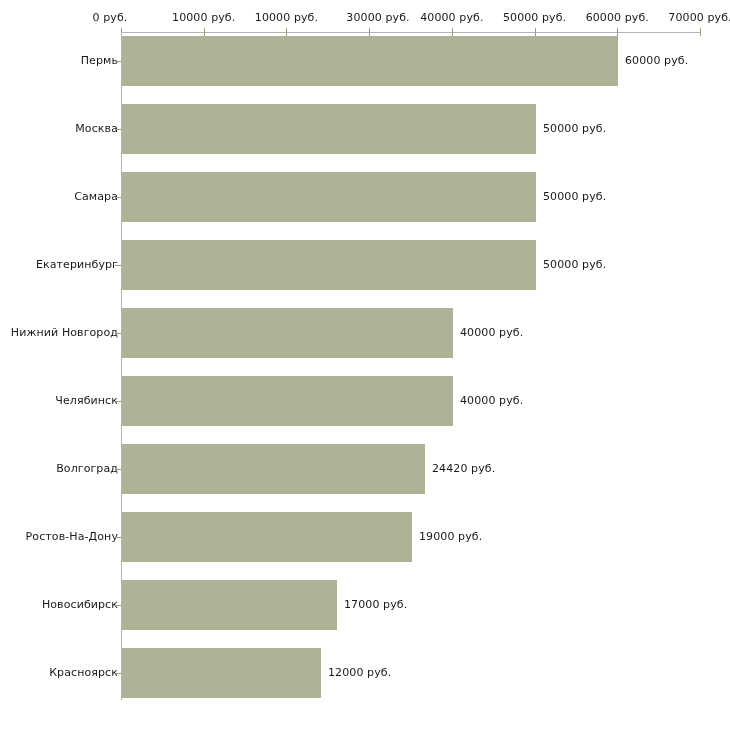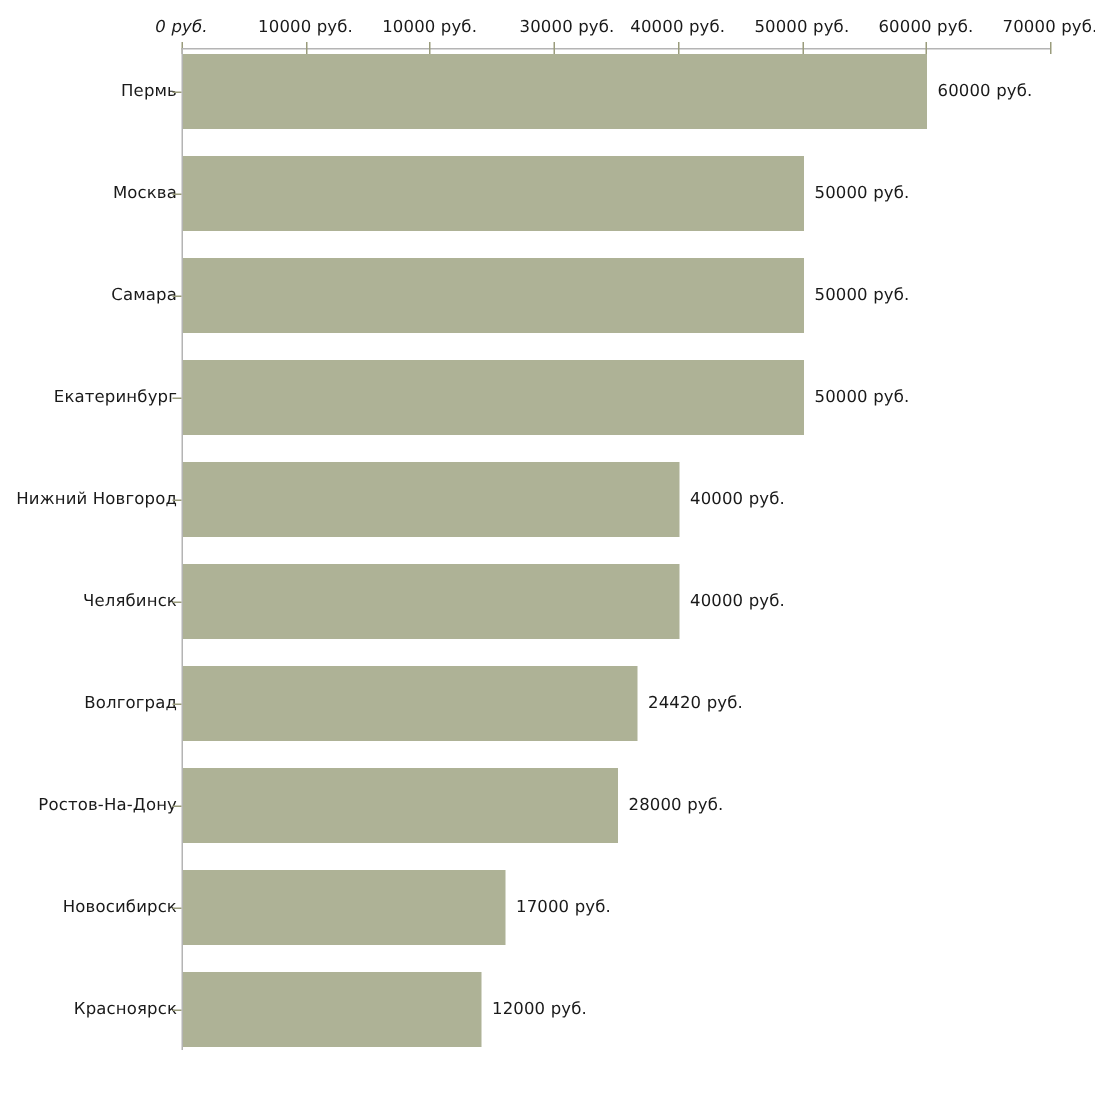--- a/index.html
+++ b/index.html
@@ -113,21 +113,21 @@
 </style>
 </head>
 <body>
 
 <div id="chart-root">
 
   <div id="axis-top">
     <div class="axis-line"></div>
     <div id="x-ticks">
         <div class="axis-tick" style="left: 121px;"></div>
-        <div class="axis-tick-label" style="left: 121px; font-style: italic;">0 руб.</div>
+        <div class="axis-tick-label" style="left: 110px;">0 руб.</div>
         <div class="axis-tick" style="left: 203.714px;"></div>
         <div class="axis-tick-label" style="left: 203.714px;">10000 руб.</div>
         <div class="axis-tick" style="left: 286.429px;"></div>
         <div class="axis-tick-label" style="left: 286.429px;">10000 руб.</div>
         <div class="axis-tick" style="left: 369.143px;"></div>
         <div class="axis-tick-label" style="left: 378px;">30000 руб.</div>
         <div class="axis-tick" style="left: 451.857px;"></div>
         <div class="axis-tick-label" style="left: 451.857px;">40000 руб.</div>
         <div class="axis-tick" style="left: 534.571px;"></div>
         <div class="axis-tick-label" style="left: 534.571px;">50000 руб.</div>
@@ -178,21 +178,21 @@
         <div class="y-tick" style="top: 25px; left: 115px;"></div>
       </div>
       <div class="bar-row" style="top: 444px; height: 50px;">
         <div class="bar-rect" style="width: 303px; height: 50px; background: rgb(174, 178, 150);"></div>
         <div class="bar-value-label" style="left: 432px; top: 19px;">24420 руб.</div>
         <div class="cat-label" style="top: 19px;">Волгоград</div>
         <div class="y-tick" style="top: 25px; left: 115px;"></div>
       </div>
       <div class="bar-row" style="top: 512px; height: 50px;">
         <div class="bar-rect" style="width: 290px; height: 50px; background: rgb(174, 178, 150);"></div>
-        <div class="bar-value-label" style="left: 419px; top: 19px;">28000 руб.</div>
+        <div class="bar-value-label" style="left: 419px; top: 19px;">19000 руб.</div>
         <div class="cat-label" style="top: 19px;">Ростов-На-Дону</div>
         <div class="y-tick" style="top: 25px; left: 115px;"></div>
       </div>
       <div class="bar-row" style="top: 580px; height: 50px;">
         <div class="bar-rect" style="width: 215px; height: 50px; background: rgb(174, 178, 150);"></div>
         <div class="bar-value-label" style="left: 344px; top: 19px;">17000 руб.</div>
         <div class="cat-label" style="top: 19px;">Новосибирск</div>
         <div class="y-tick" style="top: 25px; left: 115px;"></div>
       </div>
       <div class="bar-row" style="top: 648px; height: 50px;">

